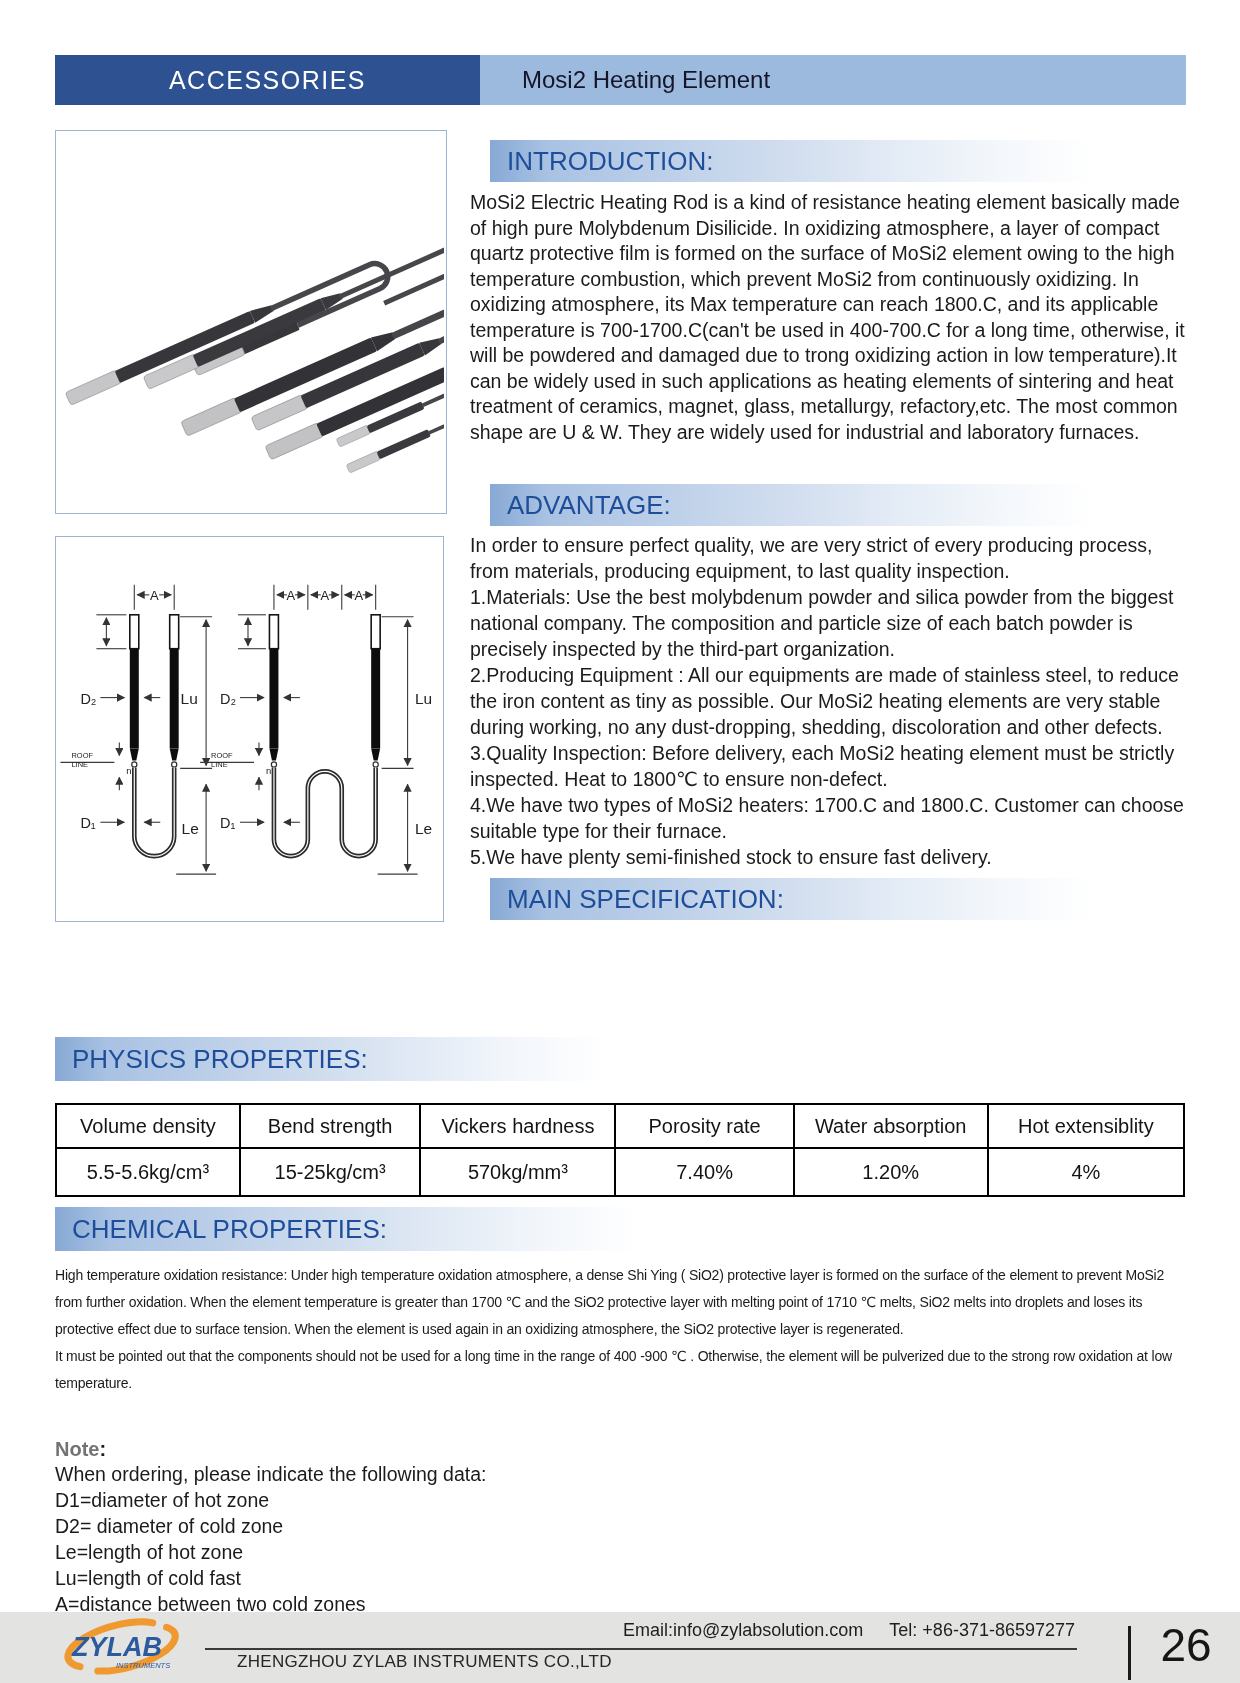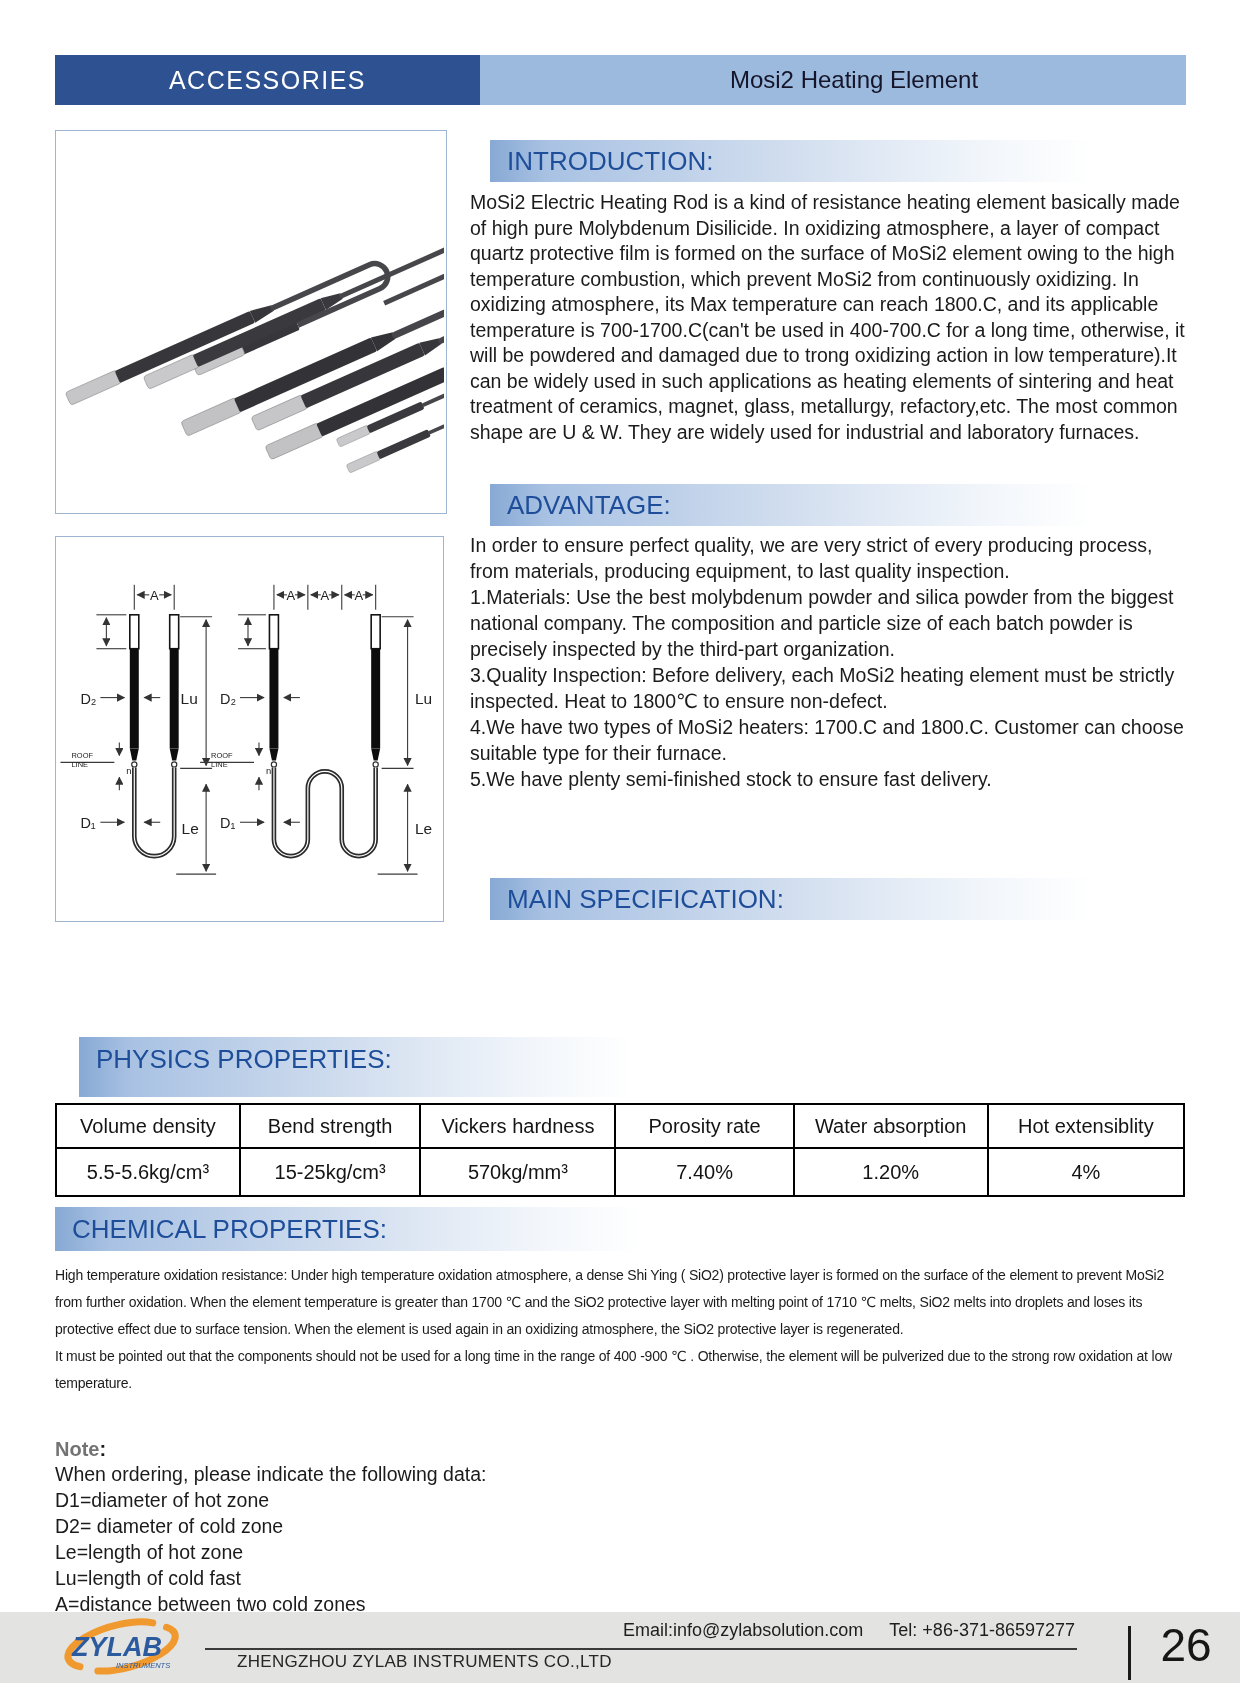--- a/index.html
+++ b/index.html
@@ -1,18 +1,18 @@
 <!DOCTYPE html>
 <html><head>
 <meta charset="utf-8">
 <style>
   html,body{margin:0;padding:0;background:#ffffff;}
   .page{position:relative;width:1240px;height:1683px;background:#ffffff;
         font-family:"Liberation Sans","DejaVu Sans",sans-serif;color:#1c1c1c;overflow:hidden;}
-  .abs{position:absolute;justify-content:center;}
+  .abs{position:absolute;}
 
   
   .hdr-dark{left:55px;top:55px;width:425px;height:50px;background:#2e5191;
             display:flex;align-items:center;justify-content:center;}
   .hdr-dark span{color:#ffffff;font-size:25px;letter-spacing:1.5px;}
   .hdr-light{left:480px;top:55px;width:706px;height:50px;background:#9cb9de;
              display:flex;align-items:center;}
   .hdr-light span{color:#15152a;font-size:24px;padding-left:42px;}
 
   
@@ -111,20 +111,21 @@
     </svg>
   </div>
 
   <div class="abs sechdr" style="left:490px;top:140px;width:618px;">INTRODUCTION:</div>
   <div class="abs body-text" style="left:470px;top:190px;width:718px;">MoSi2 Electric Heating Rod is a kind of resistance heating element basically made of high pure Molybdenum Disilicide. In oxidizing atmosphere, a layer of compact quartz protective film is formed on the surface of MoSi2 element owing to the high temperature combustion, which prevent MoSi2 from continuously oxidizing. In oxidizing atmosphere, its Max temperature can reach 1800.C, and its applicable temperature is 700-1700.C(can't be used in 400-700.C for a long time, otherwise, it will be powdered and damaged due to trong oxidizing action in low temperature).It can be widely used in such applications as heating elements of sintering and heat treatment of ceramics, magnet, glass, metallurgy, refactory,etc. The most common shape are U &amp; W. They are widely used for industrial and laboratory furnaces.</div>
 
   <div class="abs sechdr" style="left:490px;top:484px;width:618px;">ADVANTAGE:</div>
   <div class="abs adv-text" style="left:470px;top:532px;width:718px;">
     <div>In order to ensure perfect quality, we are very strict of every producing process, from materials, producing equipment, to last quality inspection.</div>
     <div>1.Materials: Use the best molybdenum powder and silica powder from the biggest national company. The composition and particle size of each batch powder is precisely inspected by the third-part organization.</div>
+    <div>2.Producing Equipment : All our equipments are made of stainless steel, to reduce the iron content as tiny as possible. Our MoSi2 heating elements are very stable during working, no any dust-dropping, shedding, discoloration and other defects.</div>
     <div>3.Quality Inspection: Before delivery, each MoSi2 heating element must be strictly inspected. Heat to 1800℃ to ensure non-defect.</div>
     <div>4.We have two types of MoSi2 heaters: 1700.C and 1800.C. Customer can choose suitable type for their furnace.</div>
     <div>5.We have plenty semi-finished stock to ensure fast delivery.</div>
   </div>
 
   <div class="abs imgbox" style="left:55px;top:536px;width:387px;height:384px;">
     <svg width="385" height="382" viewBox="0 0 385 383">
       <defs>
         <marker id="ah" viewBox="0 0 10 10" refX="9" refY="5" markerWidth="7.5" markerHeight="7.5" orient="auto-start-reverse">
           <path d="M0,0 L10,5 L0,10 z" fill="#333"></path>
@@ -235,21 +236,21 @@
         <text x="155" y="231" font-size="7.5">LINE</text>
         <text x="210" y="238" font-size="9.5">n</text>
         <text x="164" y="292" font-size="14.5">D₁</text>
         <text x="368" y="298" font-size="15.5" text-anchor="middle">Le</text>
       </g>
     </svg>
   </div>
 
   <div class="abs sechdr" style="left:490px;top:878px;width:618px;">MAIN SPECIFICATION:</div>
 
-  <div class="abs sechdr" style="left:55px;top:1037px;width:565px;height:60px;line-height:44px;margin-left:24px;">PHYSICS PROPERTIES:</div>
+  <div class="abs sechdr" style="left:55px;top:1037px;width:565px;height:44px;line-height:44px;">PHYSICS PROPERTIES:</div>
   <table class="phys abs" style="left:55px;top:1103px;">
     <colgroup>
       <col style="width:16.3%">
         <col style="width:16%">
         <col style="width:17.3%">
       <col style="width:15.8%">
         <col style="width:17.2%">
         <col style="width:17.4%">
     </colgroup>
     <tbody>

